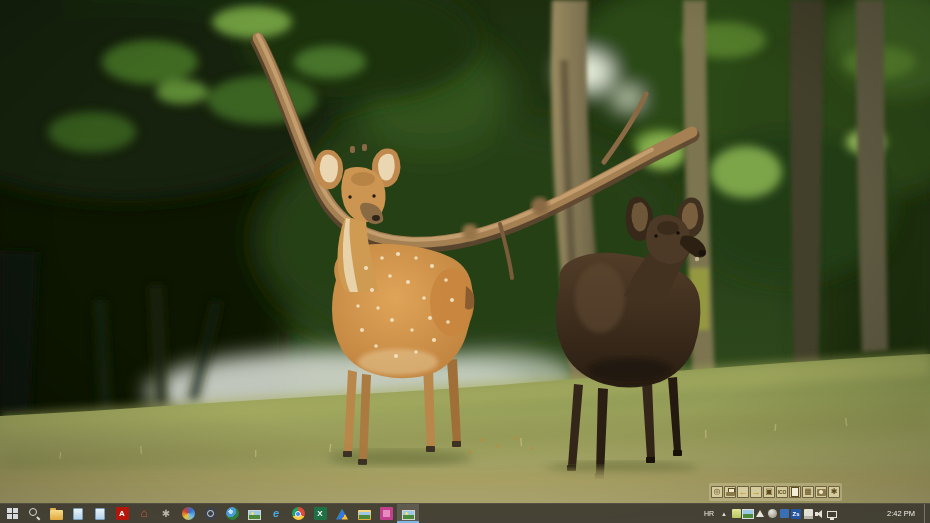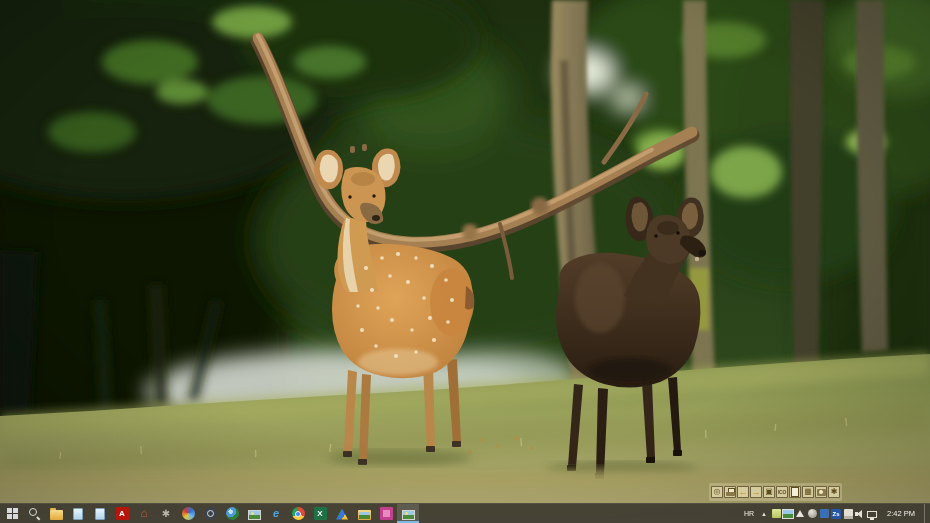--- a/index.html
+++ b/index.html
@@ -92,21 +92,21 @@
   .tr-blue{width:9px;height:9px;border-radius:1px;background:#3a6fb5;}
   .tr-zs{width:10px;height:10px;border-radius:1px;background:#2456a4;color:#fff;
     font-size:6px;font-weight:bold;display:flex;align-items:center;justify-content:center;}
   .tr-white{width:9px;height:10px;border-radius:1px;background:#e3e0d6;box-shadow:inset 0 -3px 0 #b8b4a8;}
   .tr-volume{width:10px;height:10px;position:relative;}
   .tr-volume::before{content:"";position:absolute;left:0;top:3px;width:3px;height:4px;background:#e6e2d8;}
   .tr-volume::after{content:"";position:absolute;left:2px;top:1px;width:0;height:0;
     border-top:4px solid transparent;border-bottom:4px solid transparent;border-right:5px solid #e6e2d8;}
   .tr-network{width:10px;height:7px;border:1px solid #e6e2d8;position:relative;margin-top:1px;box-sizing:border-box;}
   .tr-network::after{content:"";position:absolute;left:2px;bottom:-3px;width:4px;height:1.5px;background:#e6e2d8;}
-  #clock{color:#f2f1ec;font-size:7.5px;width:46px;text-align:center;cursor:default;}
+  #clock{color:#f2f1ec;font-size:7.5px;width:46px;text-align:center;cursor:default;padding-left:40px;}
   #show-desktop{width:6px;height:100%;border-left:1px solid rgba(255,255,255,0.28);box-sizing:border-box;}
 </style>
 </head>
 <body>
 
 <div id="desktop">
 
   <svg id="wallpaper" viewBox="0 0 930 523" preserveAspectRatio="none" xmlns="http://www.w3.org/2000/svg">
     <defs>
       <linearGradient id="bgG" x1="0" y1="0" x2="0" y2="1">

